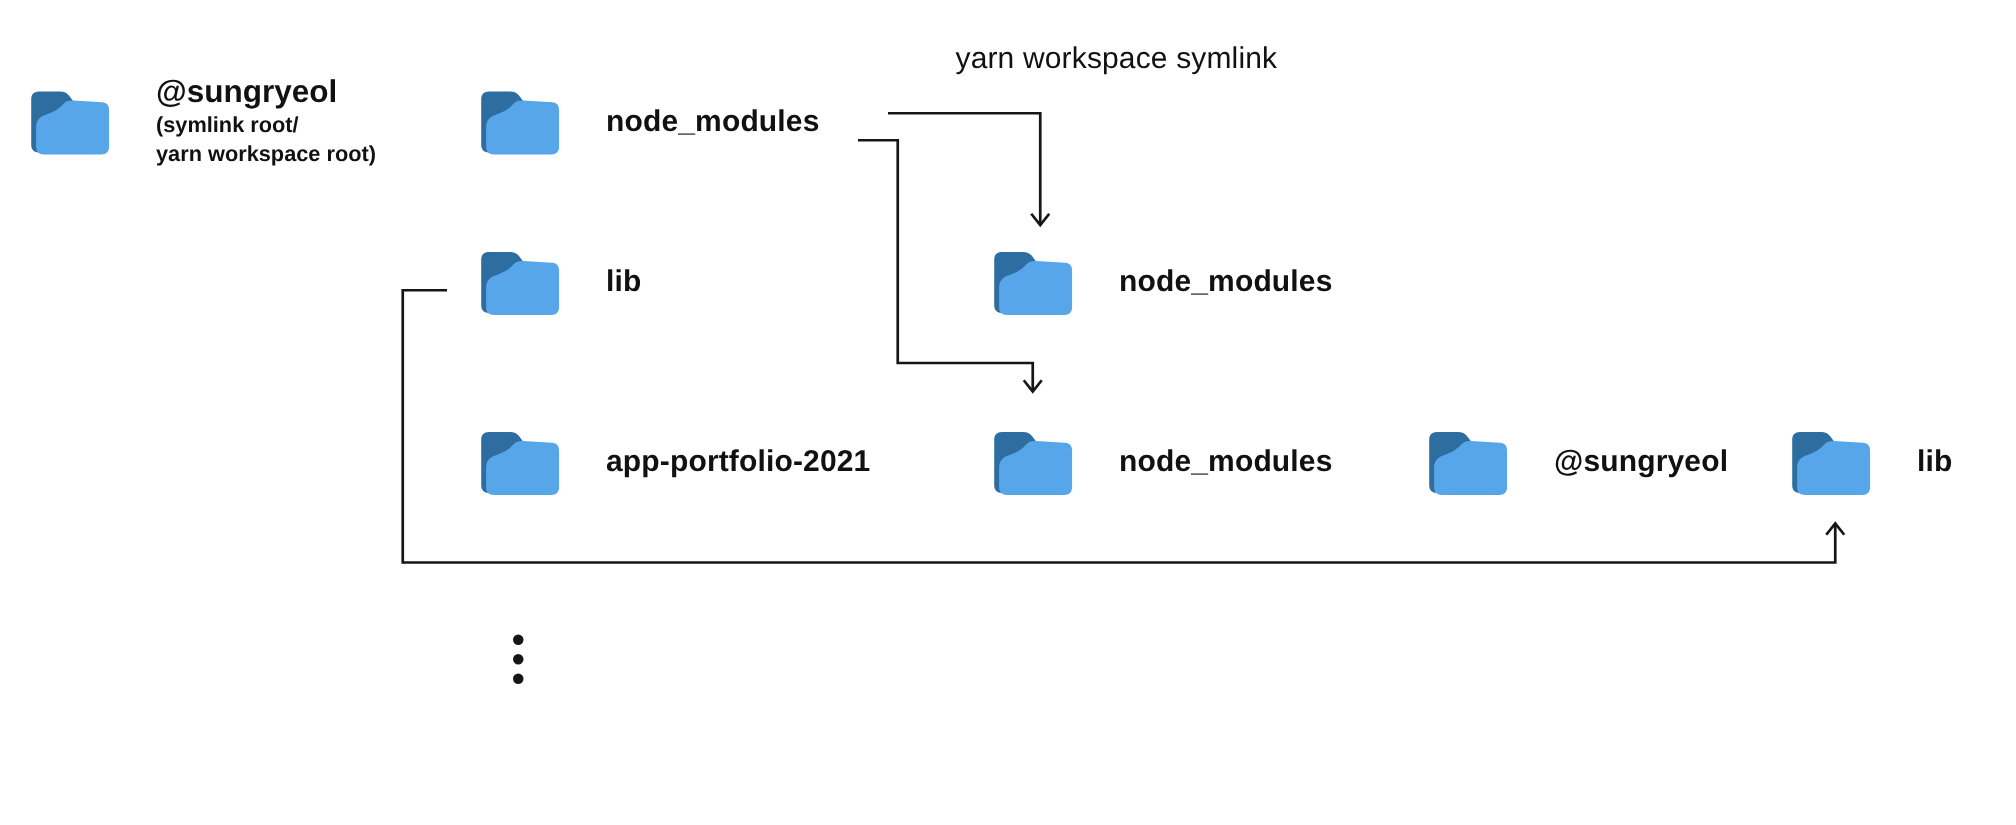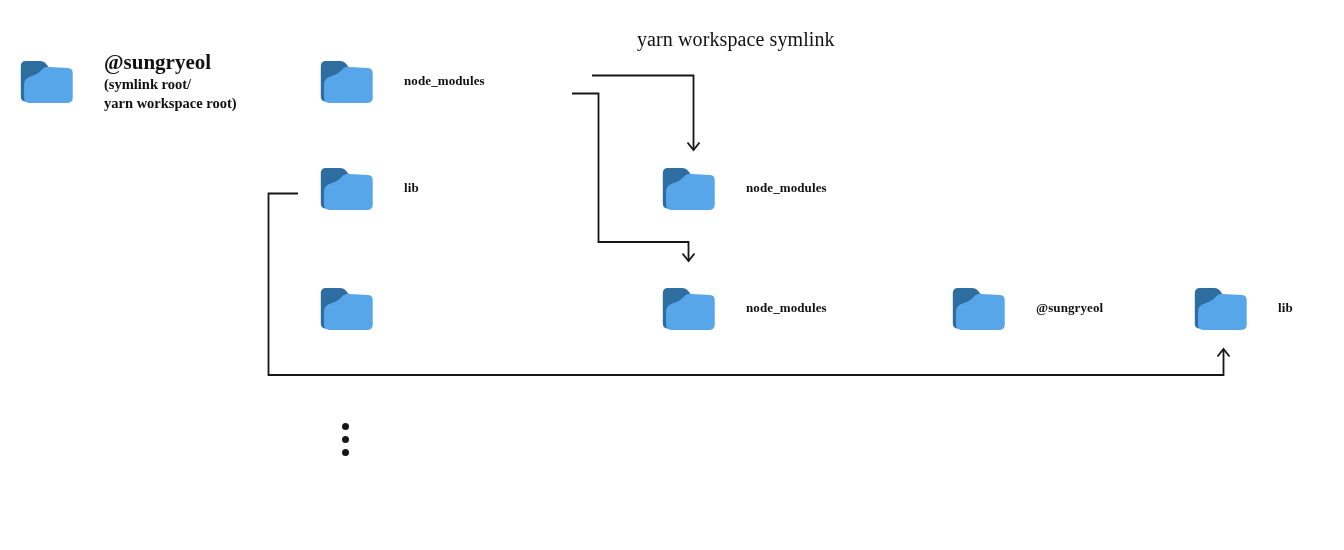--- a/index.html
+++ b/index.html
@@ -11,33 +11,33 @@
   }
   *{box-sizing:border-box;}
   html,body{margin:0;padding:0;}
   body{
     width:1344px;height:550px;
     background:var(--bg);
     font-family:"Liberation Sans",sans-serif;
     color:var(--text);
     overflow:hidden;
   }
-  .canvas{position:relative;width:1344px;height:528px;font-family:Liberation Serif, serif;}
+  .canvas{position:relative;width:1344px;height:528px;}
 
   
   .node{
     position:absolute;
     display:flex;align-items:center;gap:28px;
     height:52px;white-space:nowrap;
   }
   .folder-icon{width:58px;height:51px;flex:0 0 auto;}
   .f-back{fill:var(--folder-back);}
   .f-front{fill:var(--folder-front);}
   .label{
-    font-size:13px;font-weight:700;letter-spacing:.1px;
+    font-size:20px;font-weight:700;letter-spacing:.1px;
   }
   .root-text{display:flex;flex-direction:column;}
   .root-title{font-size:21px;font-weight:700;line-height:26px;}
   .root-sub{font-size:14.5px;font-weight:700;line-height:19px;}
 
   .annotation{
     position:absolute;left:637px;top:28px;
     font-size:20px;font-weight:400;letter-spacing:.1px;
   }
 
@@ -96,20 +96,21 @@
         <use href="#folder-glyph"></use>
       </svg>
     <span class="label">node_modules</span>
   </div>
 
 
   <div class="node" style="left:318px;top:282px">
     <svg class="folder-icon" viewBox="0 0 62 54">
         <use href="#folder-glyph"></use>
       </svg>
+    <span class="label">app-portfolio-2021</span>
   </div>
 
   <div class="node" style="left:660px;top:282px">
     <svg class="folder-icon" viewBox="0 0 62 54">
         <use href="#folder-glyph"></use>
       </svg>
     <span class="label">node_modules</span>
   </div>
 
   <div class="node" style="left:950px;top:282px">

